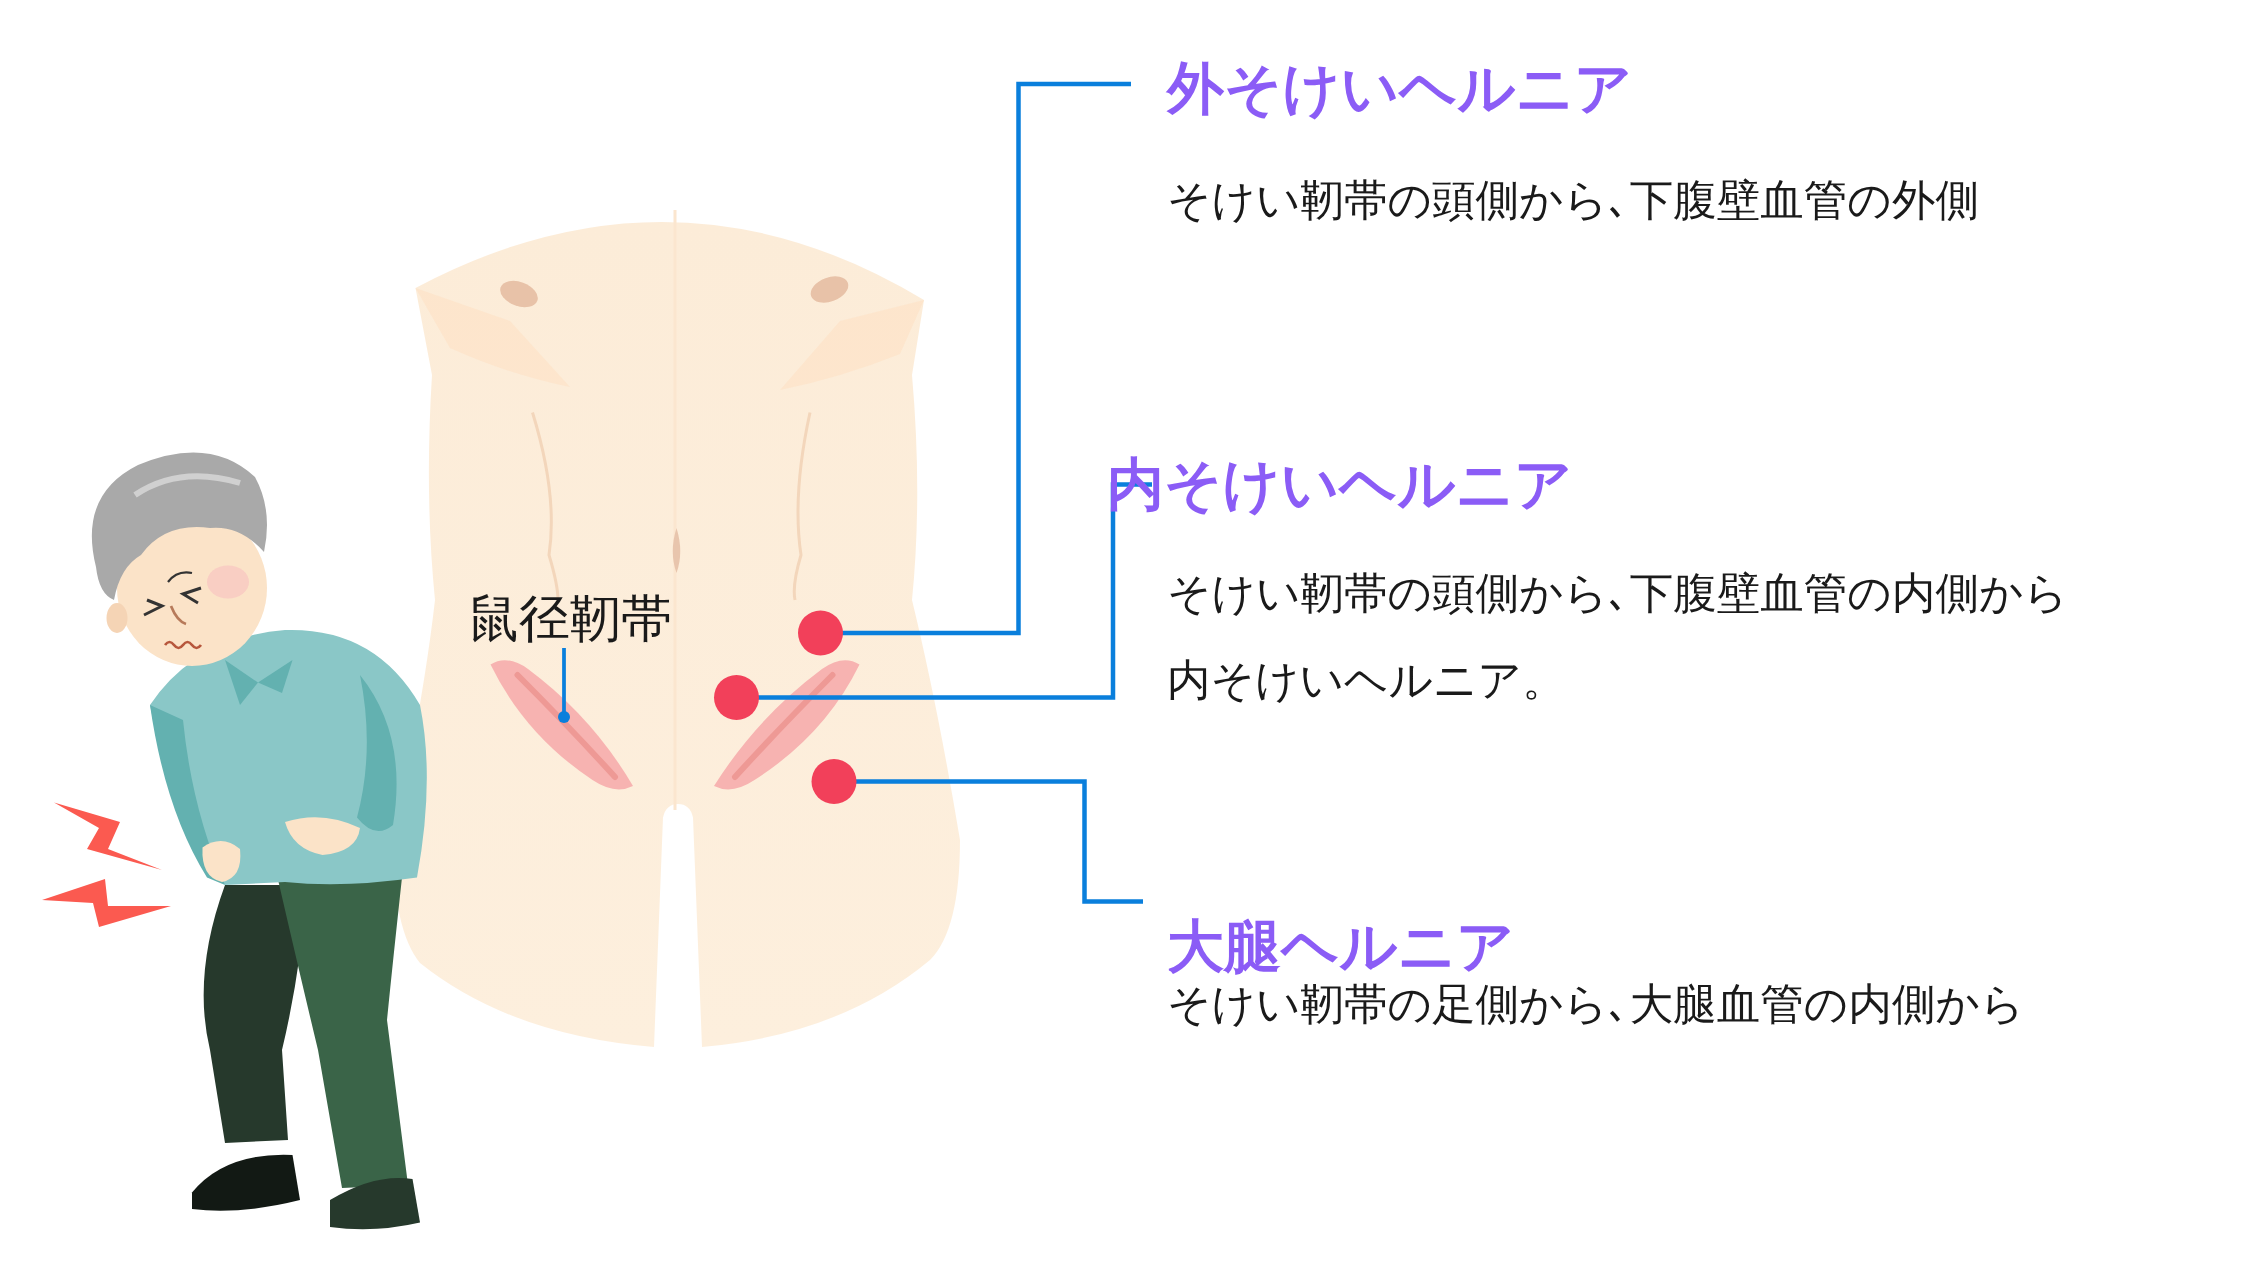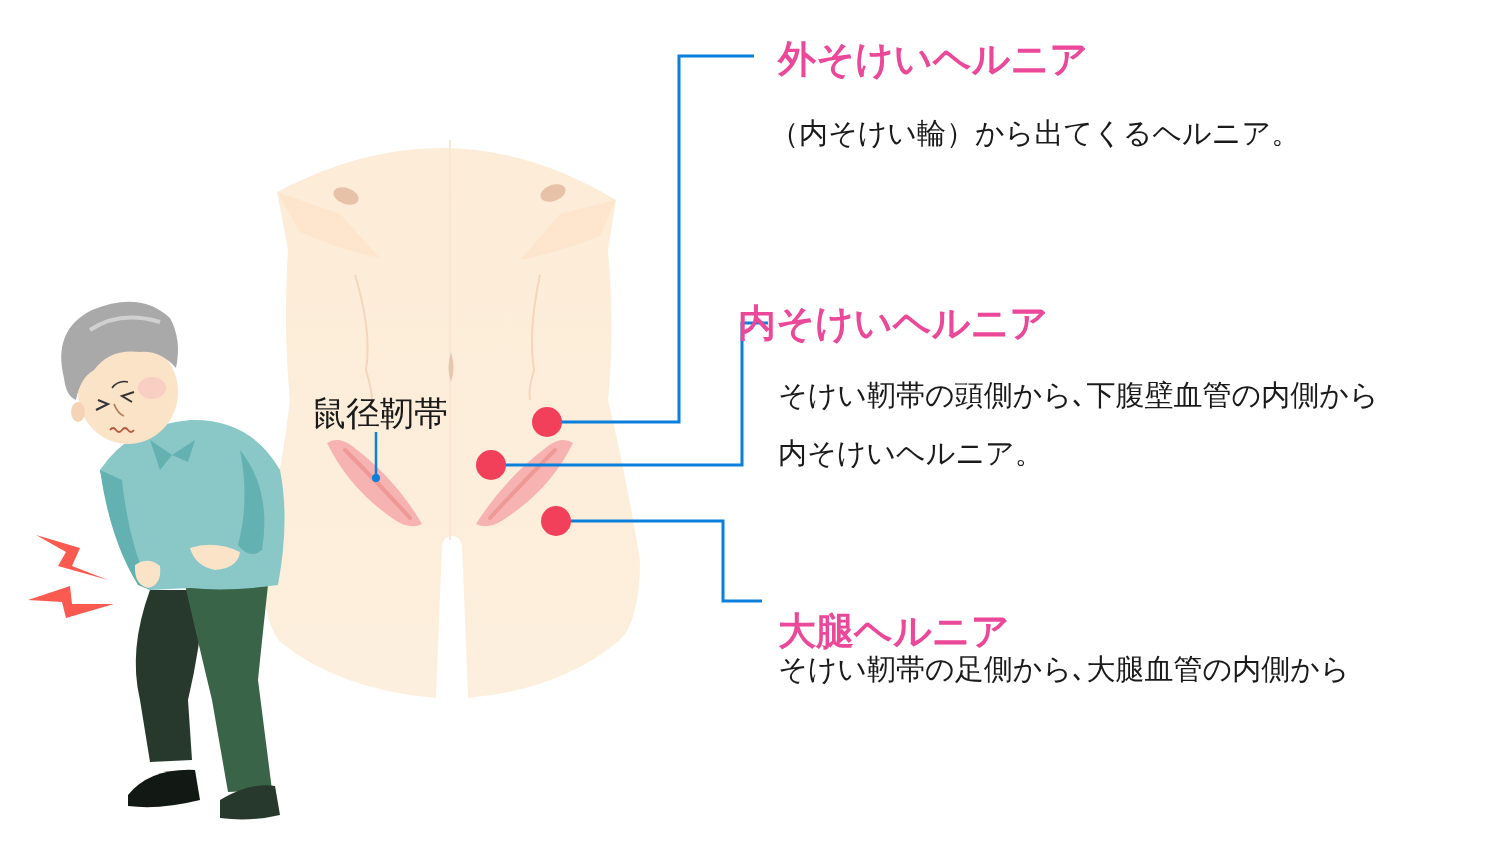--- a/index.html
+++ b/index.html
@@ -1,20 +1,20 @@
 <!DOCTYPE html>
 <html><head>
   <meta charset="utf-8">
   <style>
     html, body { margin: 0; padding: 0; background: #ffffff; }
     body { width: 1500px; height: 852px; position: relative; overflow: hidden;
            font-family: "DejaVu Sans", "Liberation Sans", sans-serif; }
     .stage { position: absolute; left: 0; top: 0; width: 1500px; height: 852px; }
     svg.art { position: absolute; left: 0; top: 0; }
-    .heading { position: absolute; color: #ec4899; font-weight: bold; font-size: 38px;
+    .heading { position: absolute; color: #8b5cf6; font-weight: bold; font-size: 38px;
                letter-spacing: 0px; line-height: 1; white-space: nowrap; }
     .desc { position: absolute; color: #1a1a1a; font-size: 29px; line-height: 58px;
             white-space: nowrap; }
     .desc span { display: block; }
     .ligament-label { position: absolute; color: #1a1a1a; font-size: 34px; line-height: 1;
                       white-space: nowrap; }
   </style>
 </head>
 <body>
 
@@ -106,21 +106,21 @@
     <g fill="#fb5a50">
       <path d="M36,535 L80,548 L72,566 L108,580 L58,566 L66,552 Z"></path>
       <path d="M28,600 L70,586 L72,604 L114,604 L66,618 L62,602 Z"></path>
     </g>
   </svg>
 
   <div class="ligament-label" style="left:312px; top:396px;">鼠径靭帯</div>
 
   <div class="heading" style="left:778px; top:40px;">外そけいヘルニア</div>
   <div class="desc" style="left:778px; top:104px;">
-    <span style="margin-left:-8px;">（内そけい輪）から出てくるヘルニア。</span>
+    <span>そけい靭帯の頭側から､下腹壁血管の外側</span>
   </div>
 
   <div class="heading" style="left:738px; top:304px;">内そけいヘルニア</div>
   <div class="desc" style="left:778px; top:366px;">
     <span>そけい靭帯の頭側から､下腹壁血管の内側から</span>
     <span>内そけいヘルニア。</span>
   </div>
 
   <div class="heading" style="left:778px; top:580px;margin-top:32px;">大腿ヘルニア</div>
   <div class="desc" style="left:778px; top:640px;">

